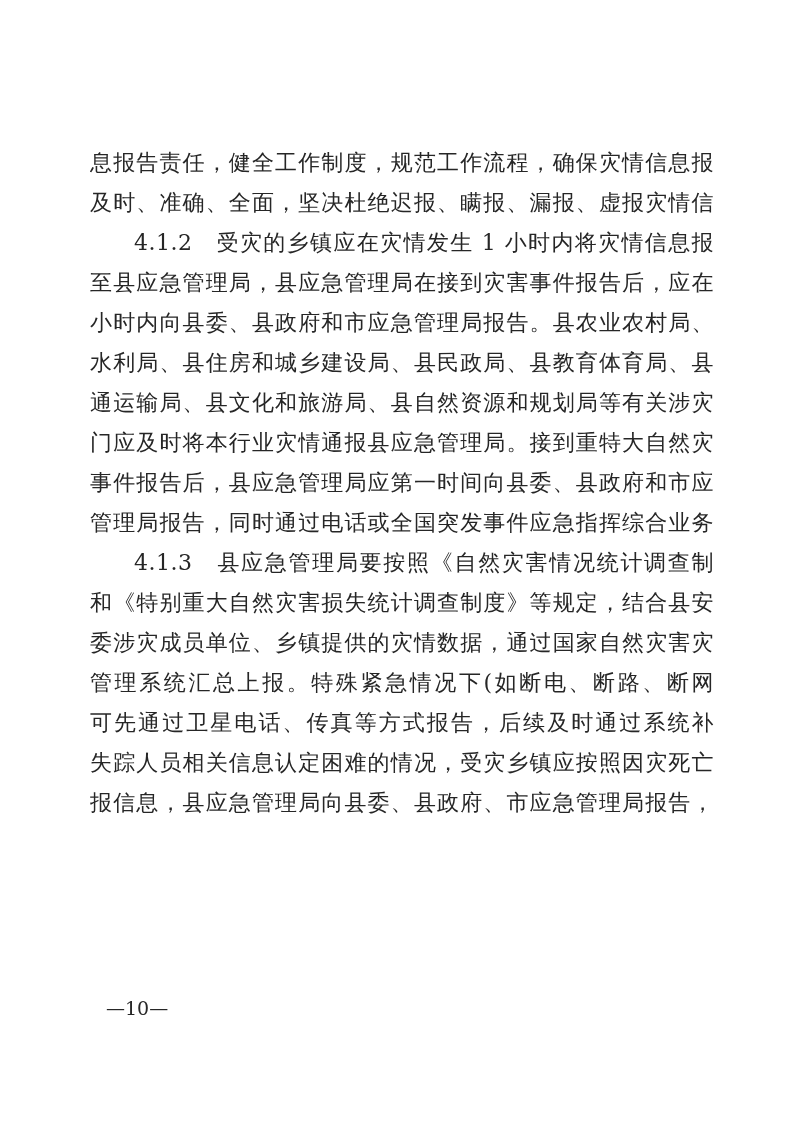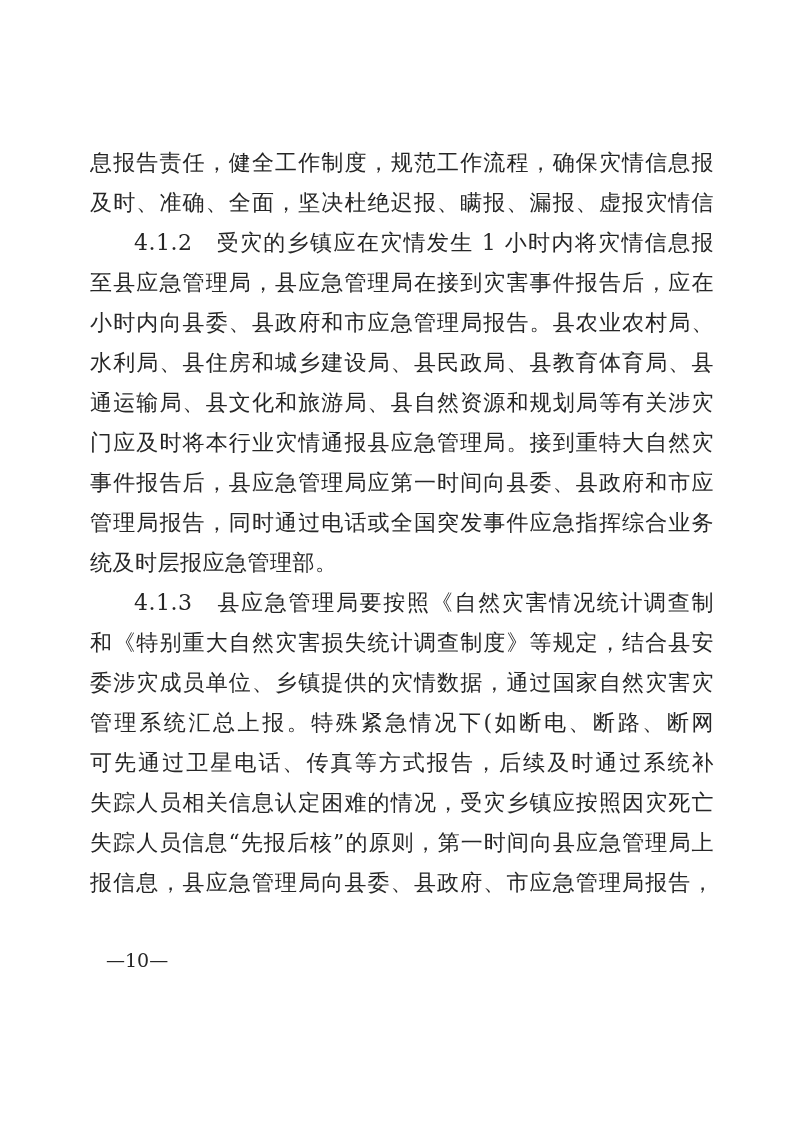--- a/index.html
+++ b/index.html
@@ -32,21 +32,21 @@
   .line.justify {
     text-align: justify;
     text-align-last: justify;
   }
   .line.indent {
     text-indent: 44px;
   }
   .page-number {
     position: absolute;
     left: 106px;
-    top: 946px;
+    top: 994px;
     height: 28px;
     line-height: 28px;
     font-size: 19px;
     letter-spacing: 0px;
   }
 </style>
 </head>
 <body style="background: rgb(255, 255, 255);">
 
 <div class="page" id="page-root" style="background: rgb(255, 255, 255); color: rgb(38, 38, 38);">
@@ -54,24 +54,22 @@
       <div class="line justify">息报告责任，健全工作制度，规范工作流程，确保灾情信息报告</div>
       <div class="line justify">及时、准确、全面，坚决杜绝迟报、瞒报、漏报、虚报灾情信息</div>
       <div class="line justify indent">4.1.2　受灾的乡镇应在灾情发生 1 小时内将灾情信息报送</div>
       <div class="line justify">至县应急管理局，县应急管理局在接到灾害事件报告后，应在 2</div>
       <div class="line justify">小时内向县委、县政府和市应急管理局报告。县农业农村局、县</div>
       <div class="line justify">水利局、县住房和城乡建设局、县民政局、县教育体育局、县交</div>
       <div class="line justify">通运输局、县文化和旅游局、县自然资源和规划局等有关涉灾部</div>
       <div class="line justify">门应及时将本行业灾情通报县应急管理局。接到重特大自然灾害</div>
       <div class="line justify">事件报告后，县应急管理局应第一时间向县委、县政府和市应急</div>
       <div class="line justify">管理局报告，同时通过电话或全国突发事件应急指挥综合业务系</div>
-      <div class="line">统及时层报应急管理部。</div>
       <div class="line justify indent">4.1.3　县应急管理局要按照《自然灾害情况统计调查制度》</div>
       <div class="line justify">和《特别重大自然灾害损失统计调查制度》等规定，结合县安防</div>
       <div class="line justify">委涉灾成员单位、乡镇提供的灾情数据，通过国家自然灾害灾情</div>
       <div class="line justify">管理系统汇总上报。特殊紧急情况下(如断电、断路、断网等)，</div>
       <div class="line justify">可先通过卫星电话、传真等方式报告，后续及时通过系统补报。</div>
       <div class="line justify">失踪人员相关信息认定困难的情况，受灾乡镇应按照因灾死亡和</div>
-      <div class="line justify">失踪人员信息“先报后核”的原则，第一时间向县应急管理局上</div>
       <div class="line justify">报信息，县应急管理局向县委、县政府、市应急管理局报告，后</div>
     </div>
   <div class="page-number">—10—</div>
 </div>
 
 </body></html>

